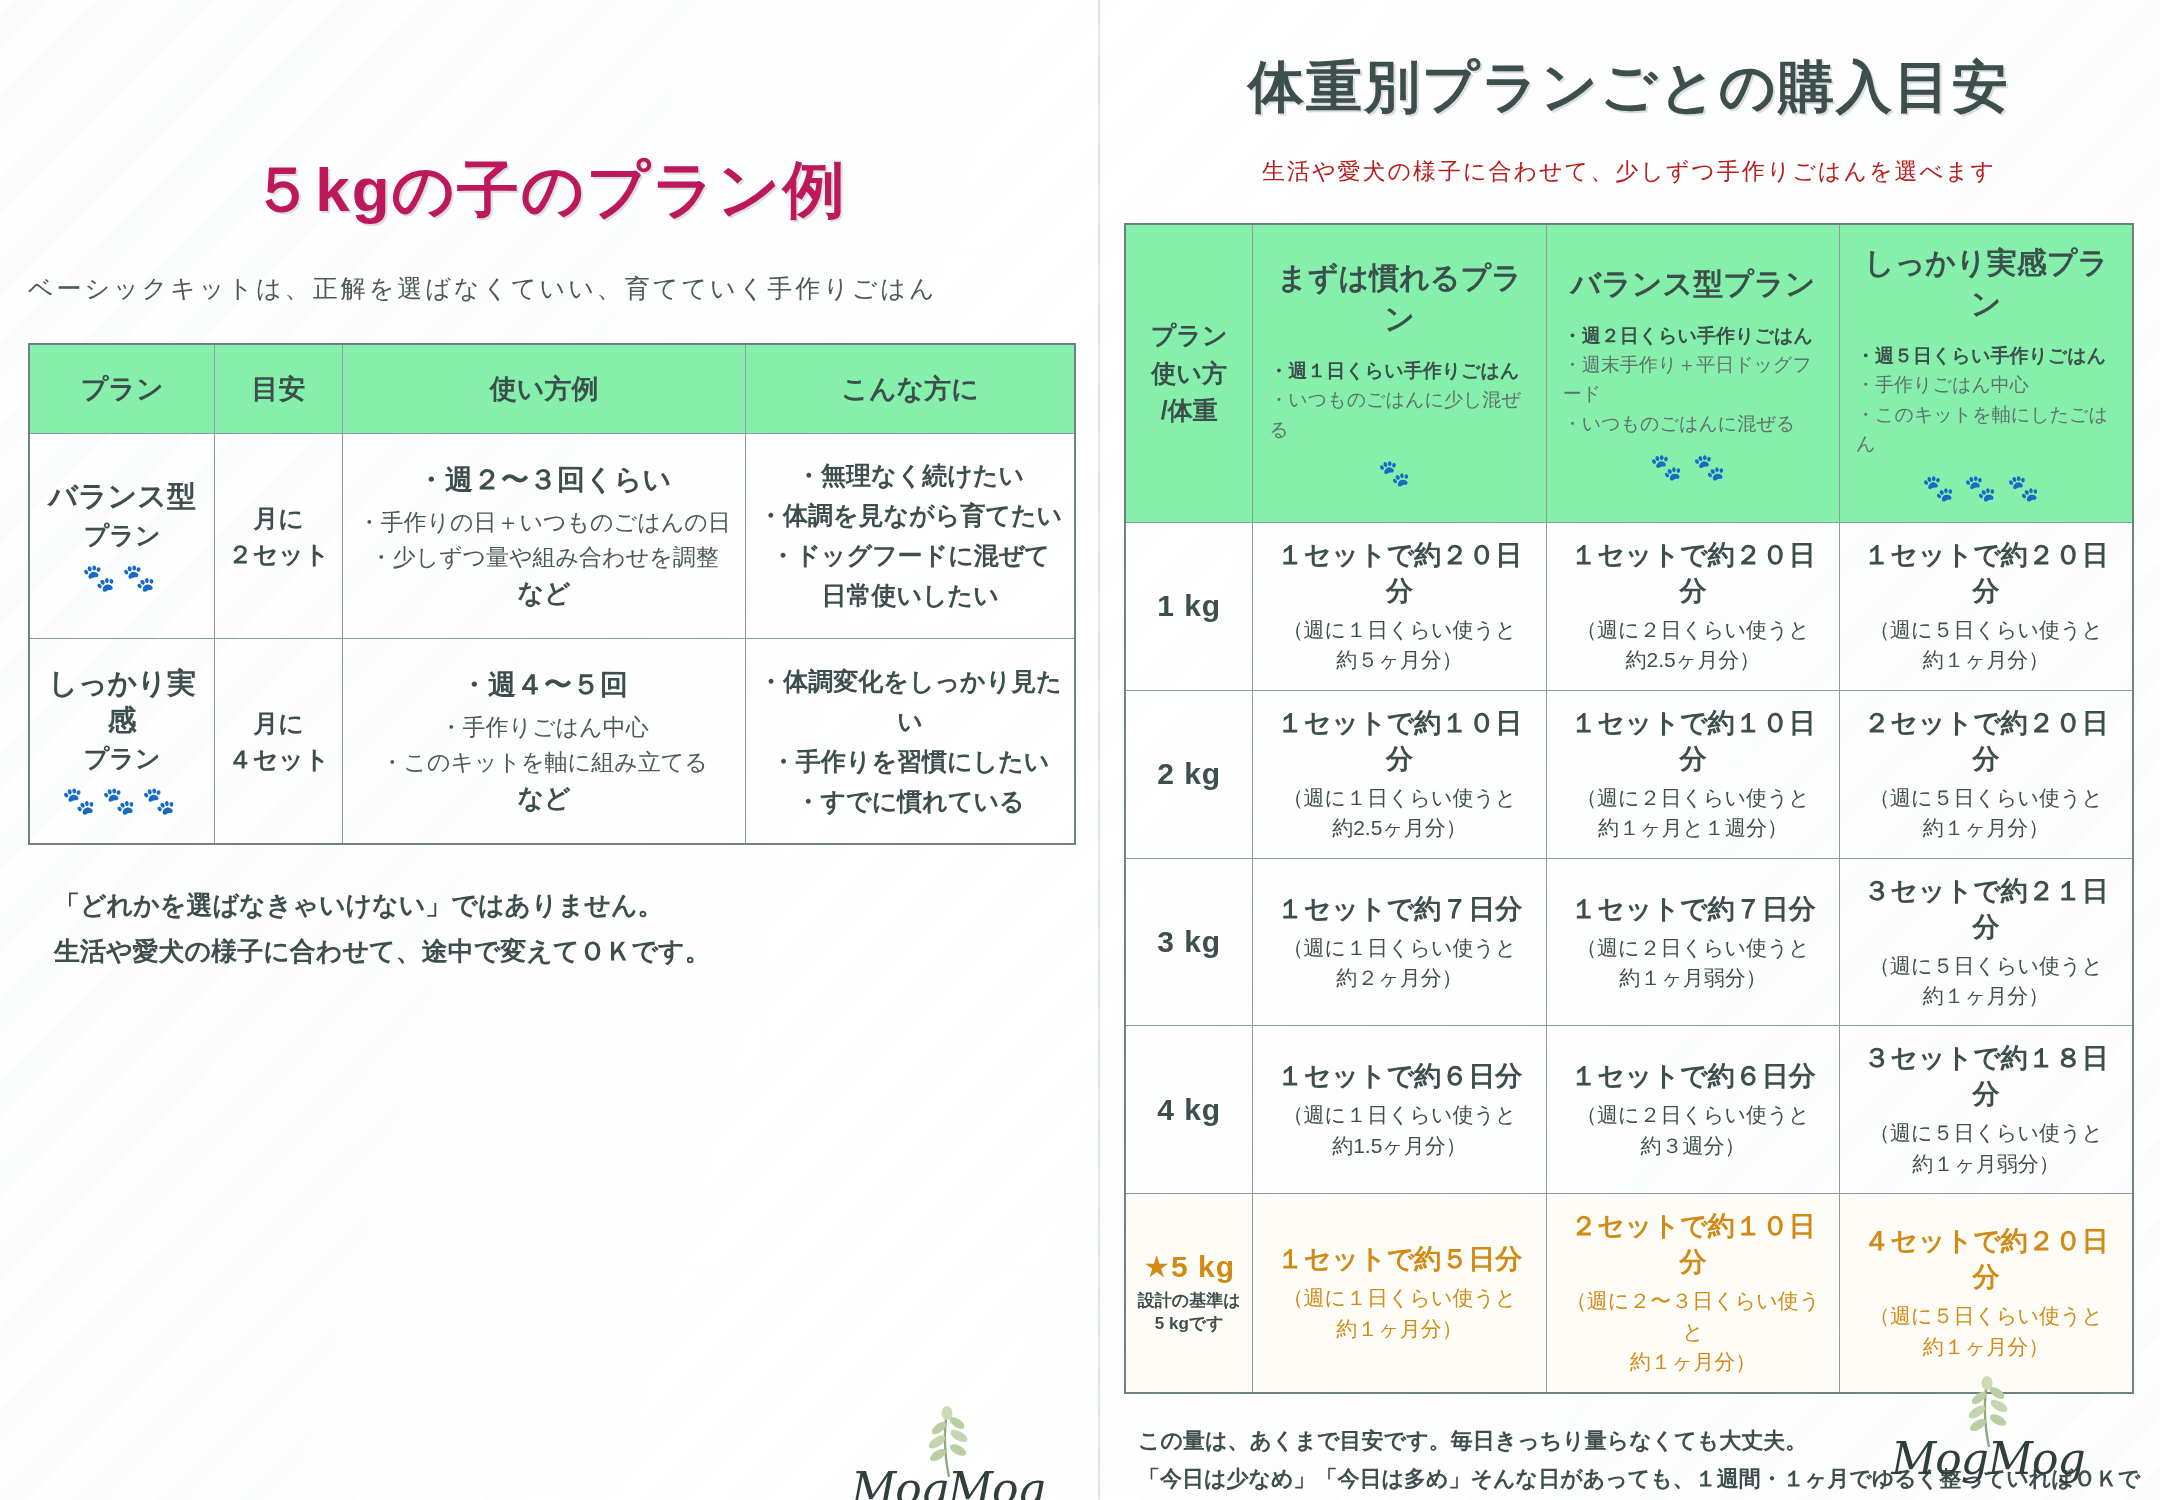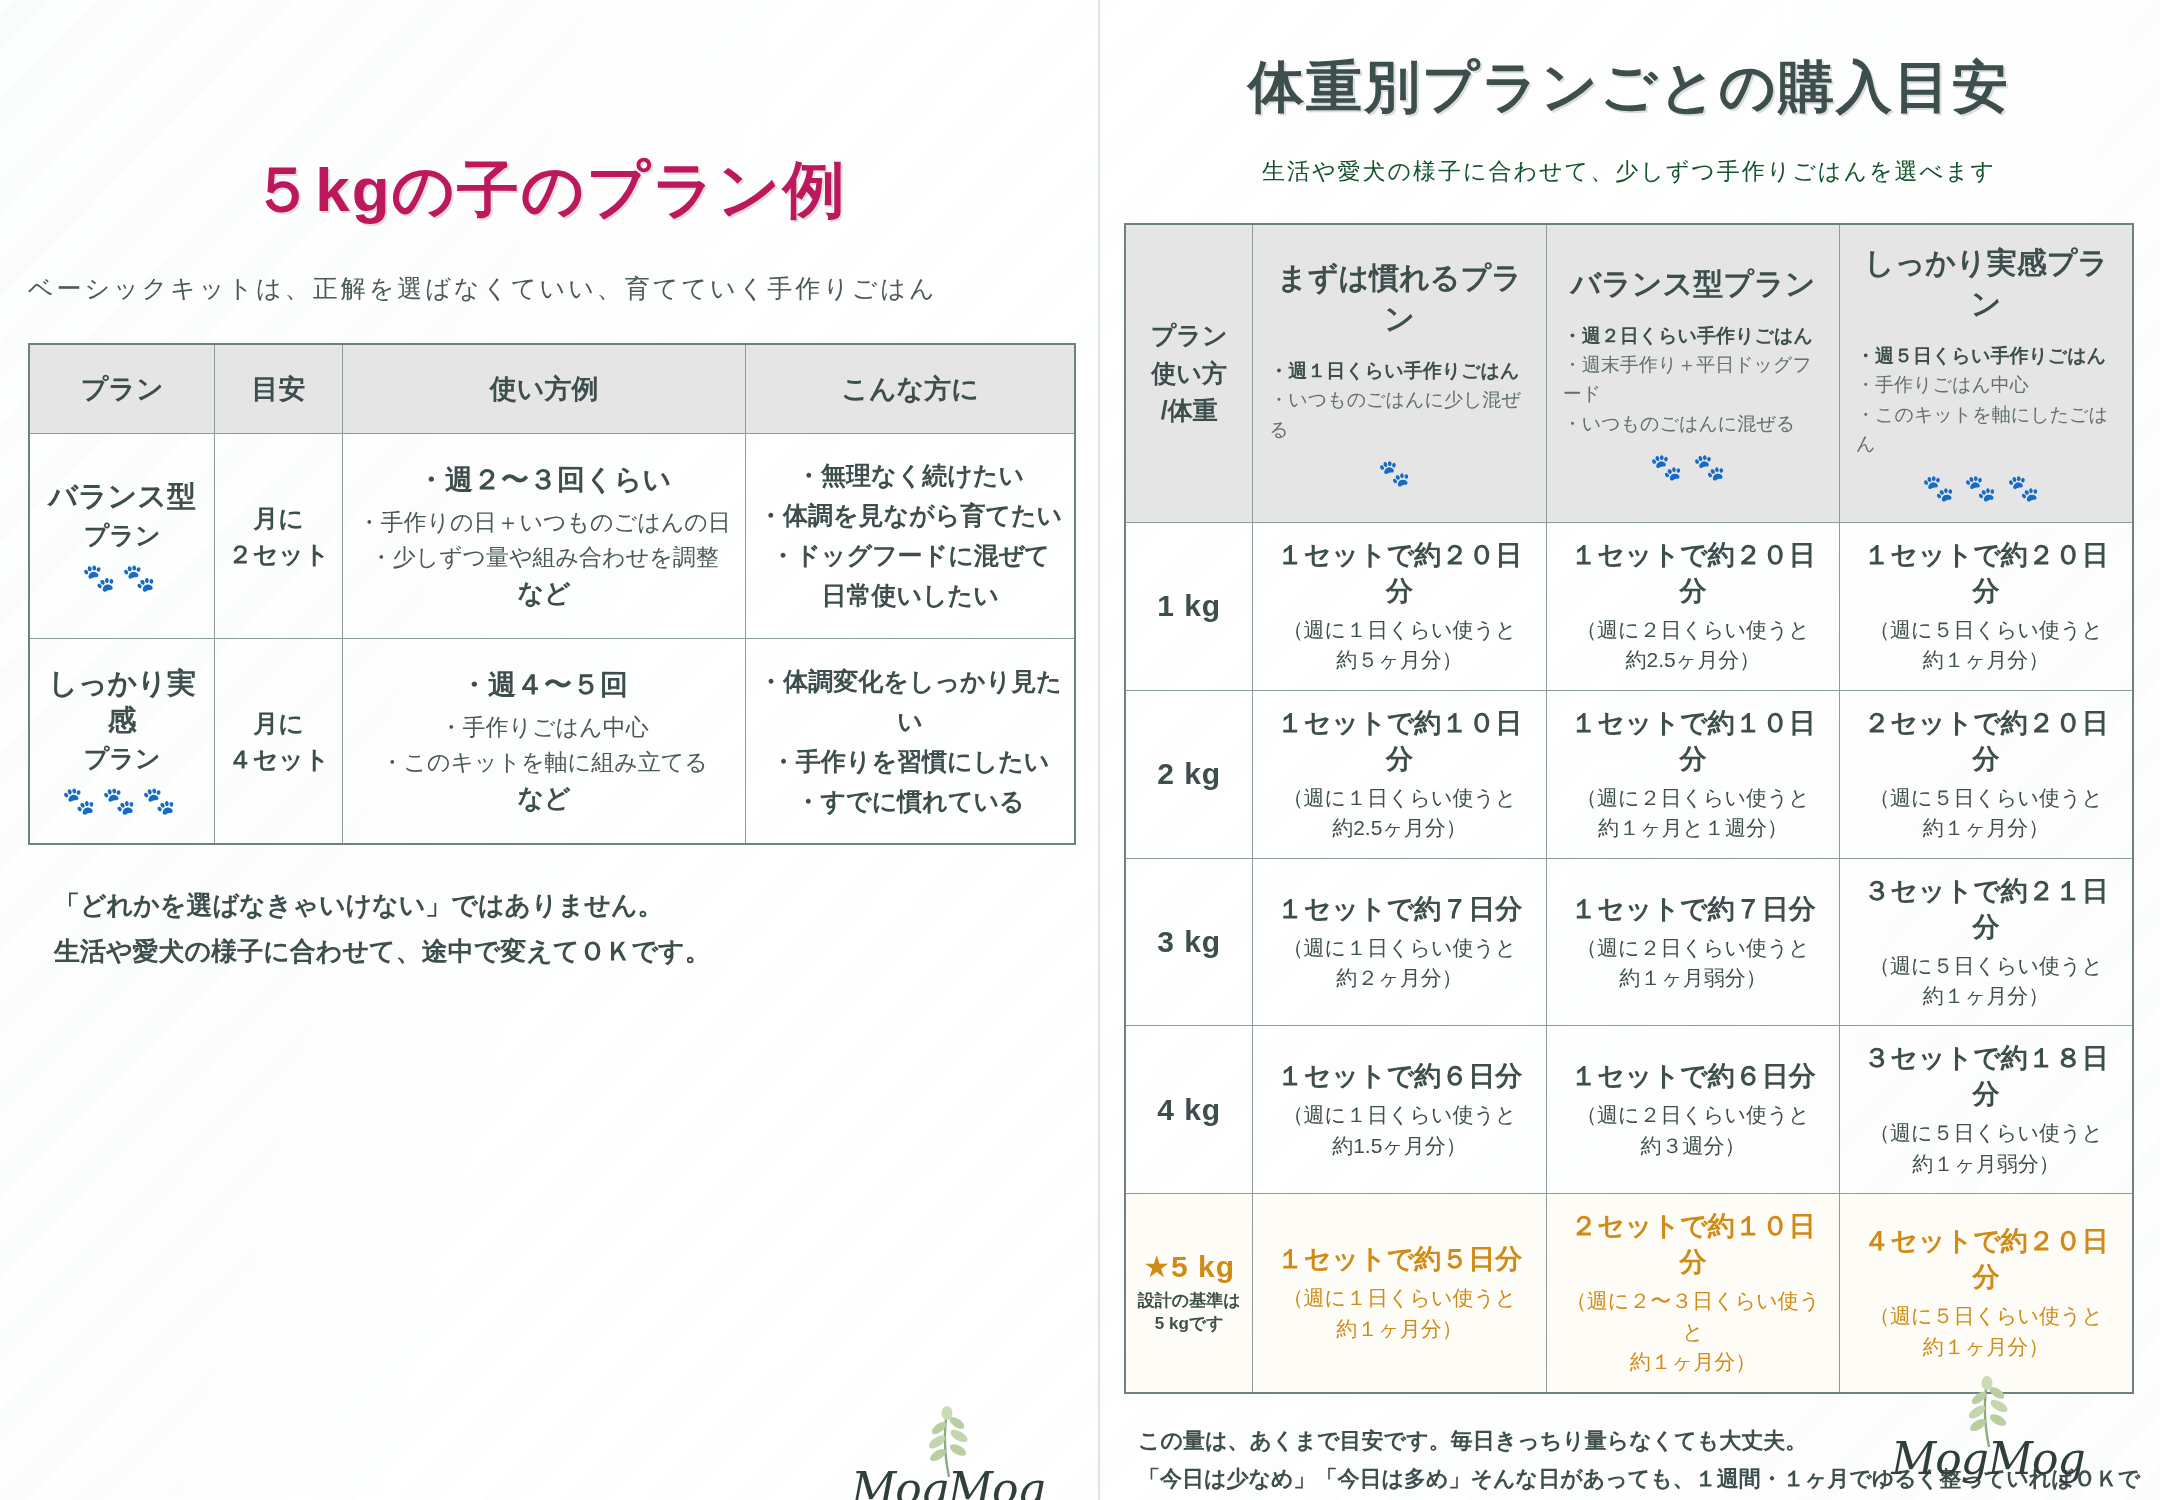--- a/index.html
+++ b/index.html
@@ -82,21 +82,21 @@
     font-size: 56px;
     font-weight: bold;
     letter-spacing: 2px;
     color: #3d4f4c;
     margin-top: 50px;
     text-shadow: 2px 2px 0 rgba(61,79,76,0.18);
   }
   .subtitle-right-1 {
     text-align: center;
     font-size: 23px;
-    color: #14532d;
+    color: #b91c1c;
     letter-spacing: 2px;
     margin-top: 30px;
   }
   .subtitle-right-2 {
     text-align: center;
     font-size: 25px;
     font-weight: bold;
     color: #3d4f4c;
     letter-spacing: 1px;
     margin-top: 14px;
@@ -107,21 +107,21 @@
     border-collapse: collapse;
     background: transparent;
   }
   th, td {
     border: 1px solid #8c9c9a;
     text-align: center;
     vertical-align: middle;
     color: #3d4f4c;
   }
   thead th {
-    background: #e5e5e5;
+    background: #86efac;
     font-size: 27px;
     font-weight: bold;
     padding: 26px 6px;
   }
 
   
   .table-left {
     margin: 38px auto 0 auto;
     width: 1048px;
     border: 2px solid #6f8280;

